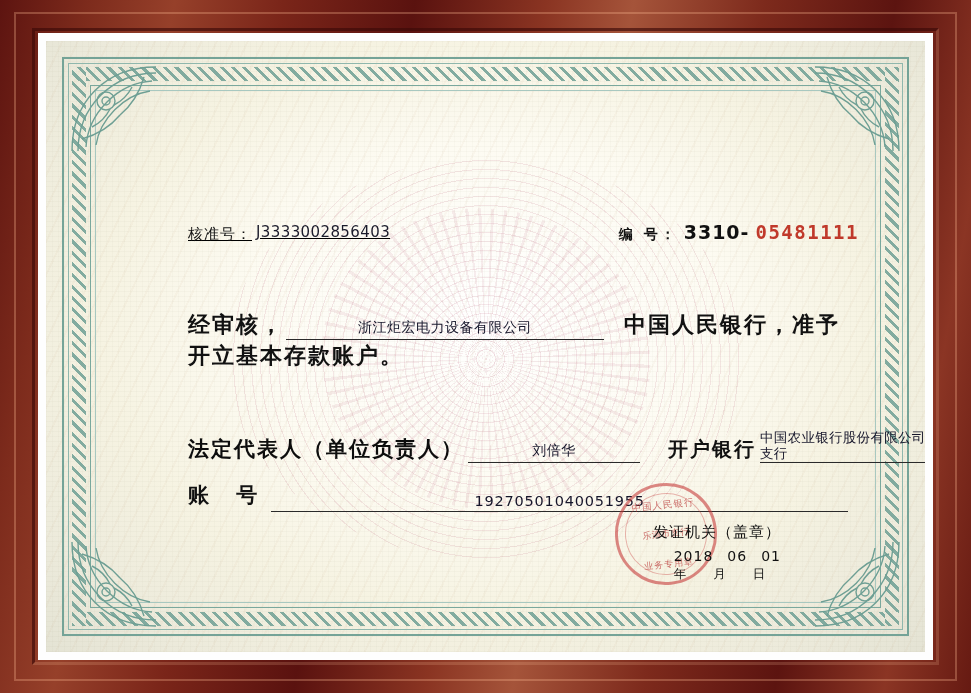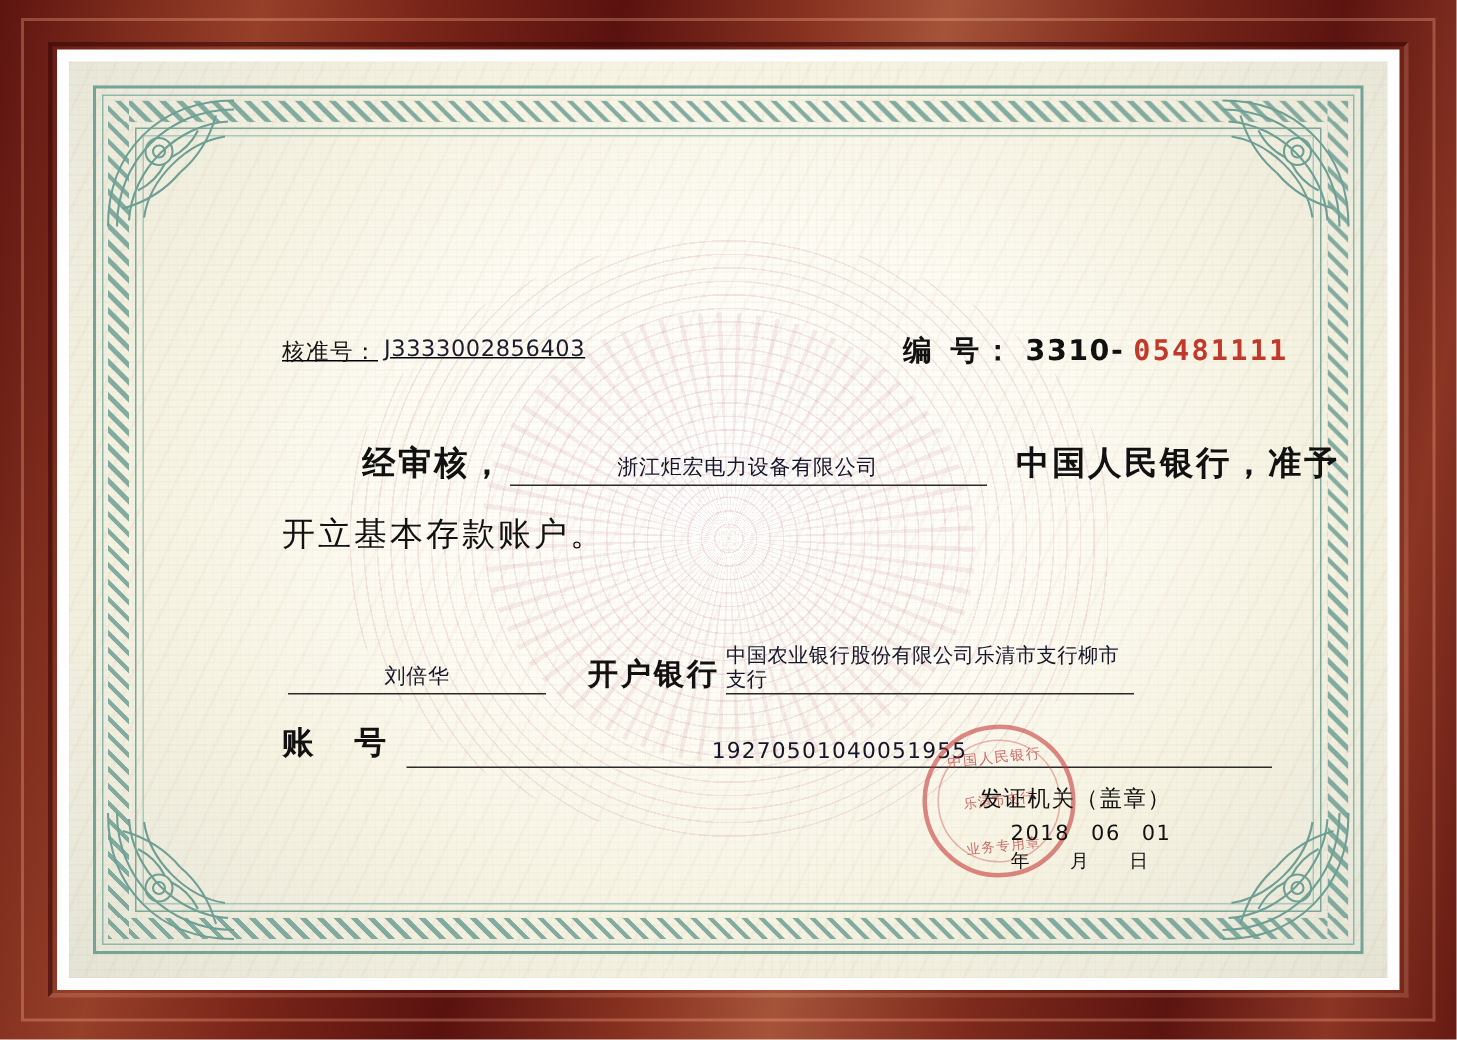--- a/index.html
+++ b/index.html
@@ -198,52 +198,52 @@
   
   .approval-row { left: 82px; top: 126px; display: flex; align-items: flex-end; gap: 4px; text-decoration: underline; }
   .approval-no {
     font-size: 15px;
     letter-spacing: 0.4px;
     position: relative;
     top: -3px;
   }
 
   .serial-row { right: 6px; top: 122px; display: flex; align-items: baseline; gap: 6px; }
-  .serial-label { font-size: 19px; letter-spacing: 3px; color: #111; font-weight: 600;}
+  .serial-label { font-size: 14px; letter-spacing: 3px; color: #111; font-weight: 600;}
   .serial-prefix { font-size: 19px; color: #111; font-weight: 600; letter-spacing: 1px;}
   .serial-red {
     font-size: 19px;
     color: #c0392b;
     font-weight: bold;
     letter-spacing: 1.5px;
     font-family: "DejaVu Sans Mono", monospace;
   }
 
   
-  .body1 { left: 82px; top: 192px; width: 100%; display: flex; align-items: flex-end; justify-content: center; }
+  .body1 { left: 82px; top: 208px; width: 100%; display: flex; align-items: flex-end; }
   .body1 .lead { font-size: 22px; font-weight: 600; letter-spacing: 2px; color: #111; }
   .ul {
     border-bottom: 1.4px solid #2a2a2a;
     display: inline-block;
     text-align: center;
     position: relative;
     box-sizing: border-box;
   }
   .ul .val {
     display: block;
     padding-bottom: 2px;
     font-size: 14px;
     letter-spacing: 0.5px;
     color: #15152a;
     margin-top: 12px;
   }
   .company-blank { width: 318px; margin-left: 2px; }
   .body1 .tail { font-size: 22px; font-weight: 600; letter-spacing: 2px; color: #111; margin-left: 20px;}
 
-  .body2 { left: 82px; top: 242px; font-size: 22px; font-weight: 400; letter-spacing: 2px; color: #111;}
+  .body2 { left: 82px; top: 242px; font-size: 22px; font-weight: 700; letter-spacing: 2px; color: #111;}
 
   
   .rep-row { left: 82px; top: 318px; display: flex; align-items: flex-end; }
   .rep-blank { width: 172px; margin-left: 4px; }
   .rep-blank .val { font-size: 14px; font-family: Liberation Serif, serif; }
 
   .bank-label { margin-left: 28px; font-size: 20px; font-weight: 600; letter-spacing: 2px; color: #111; white-space: nowrap;}
   .bank-blank {
     width: 272px;
     margin-left: 4px;
@@ -446,20 +446,21 @@
       <span class="lead">经审核，</span>
       <span class="ul company-blank">
         <span class="val hw">浙江炬宏电力设备有限公司</span>
       </span>
       <span class="tail">中国人民银行，准予</span>
     </div>
 
     <div class="row body2">开立基本存款账户。</div>
 
     <div class="row rep-row">
+      <span class="lbl-big">法定代表人（单位负责人）</span>
       <span class="ul rep-blank">
         <span class="val hw">刘倍华</span>
       </span>
       <span class="bank-label">开户银行</span>
       <span class="ul bank-blank">
         <span class="val hw">中国农业银行股份有限公司乐清市支行柳市支行</span>
       </span>
     </div>
 
     <div class="row acct-row">

